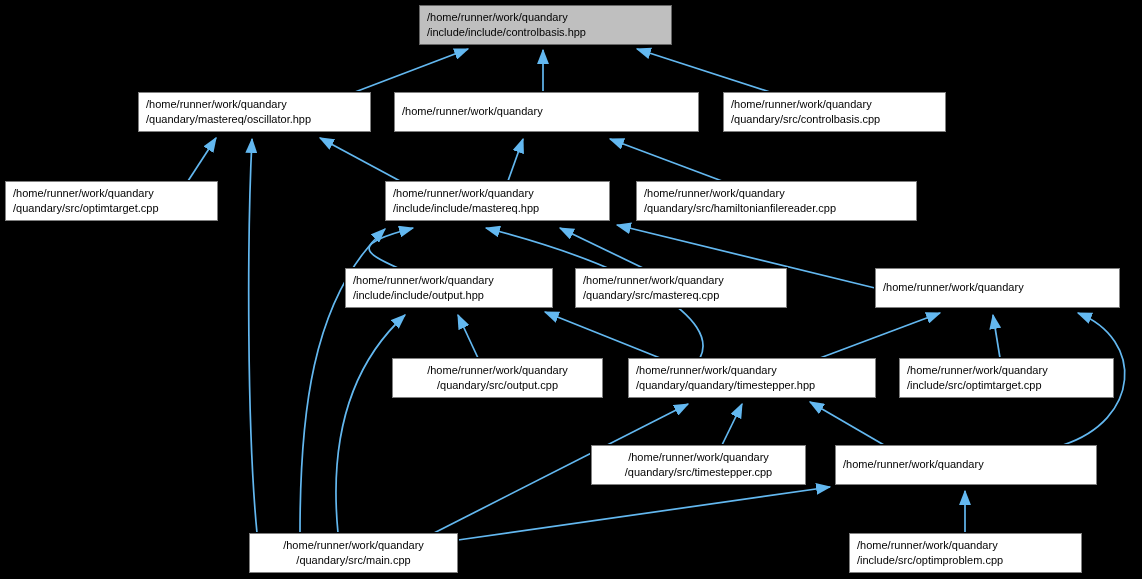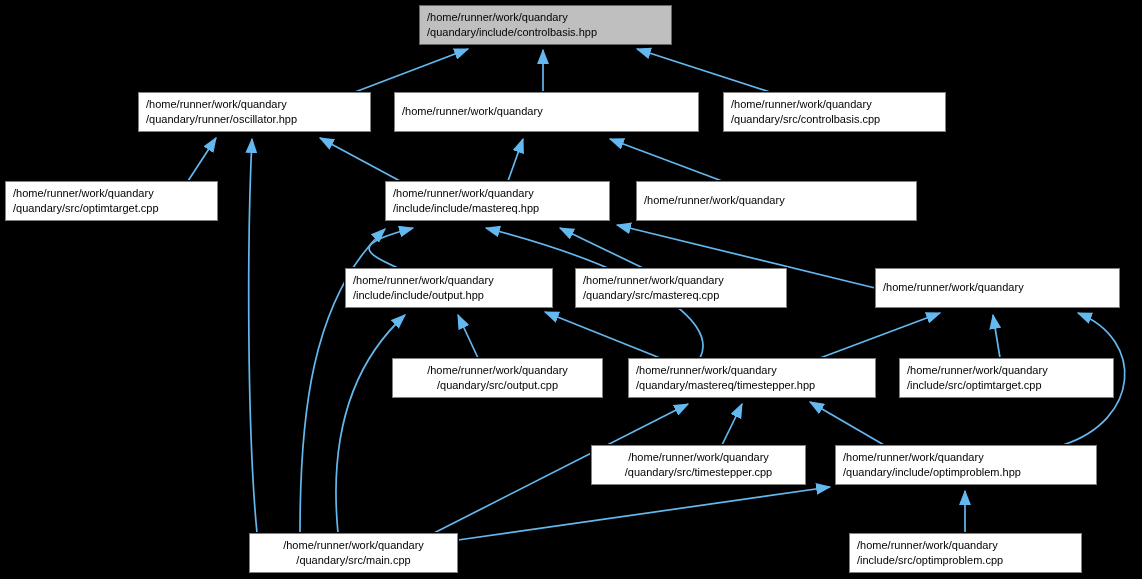--- a/index.html
+++ b/index.html
@@ -92,74 +92,74 @@
         <path d="M 884 445 L 810 402" fill="none" stroke="#63b8f0" stroke-width="1.7" marker-end="url(#arrowhead)"></path>
         <path d="M 434 533 L 688 404" fill="none" stroke="#63b8f0" stroke-width="1.7" marker-end="url(#arrowhead)"></path>
         <path d="M 458 540 L 830 487" fill="none" stroke="#63b8f0" stroke-width="1.7" marker-end="url(#arrowhead)"></path>
         <path d="M 965 533 L 965 491" fill="none" stroke="#63b8f0" stroke-width="1.7" marker-end="url(#arrowhead)"></path>
       </g>
   </svg>
 
   <div id="node-layer">
       <div class="node root" style="left: 419px; top: 5px; width: 253px; height: 40px;">
         <span class="ln">/home/runner/work/quandary</span>
-        <span class="ln">/quandary/include/controlbasis.hpp</span>
+        <span class="ln">/include/include/controlbasis.hpp</span>
       </div>
       <div class="node" style="left: 138px; top: 92px; width: 233px; height: 40px;">
         <span class="ln">/home/runner/work/quandary</span>
-        <span class="ln">/quandary/runner/oscillator.hpp</span>
+        <span class="ln">/quandary/mastereq/oscillator.hpp</span>
       </div>
       <div class="node" style="left: 394px; top: 92px; width: 305px; height: 40px;">
         <span class="ln">/home/runner/work/quandary</span>
       </div>
       <div class="node" style="left: 723px; top: 92px; width: 223px; height: 40px;">
         <span class="ln">/home/runner/work/quandary</span>
         <span class="ln">/quandary/src/controlbasis.cpp</span>
       </div>
       <div class="node" style="left: 5px; top: 181px; width: 213px; height: 40px;">
         <span class="ln">/home/runner/work/quandary</span>
         <span class="ln">/quandary/src/optimtarget.cpp</span>
       </div>
       <div class="node" style="left: 385px; top: 181px; width: 225px; height: 40px;">
         <span class="ln">/home/runner/work/quandary</span>
         <span class="ln">/include/include/mastereq.hpp</span>
       </div>
       <div class="node" style="left: 636px; top: 181px; width: 281px; height: 40px;">
         <span class="ln">/home/runner/work/quandary</span>
+        <span class="ln">/quandary/src/hamiltonianfilereader.cpp</span>
       </div>
       <div class="node" style="left: 345px; top: 268px; width: 208px; height: 40px;">
         <span class="ln">/home/runner/work/quandary</span>
         <span class="ln">/include/include/output.hpp</span>
       </div>
       <div class="node" style="left: 575px; top: 268px; width: 212px; height: 40px;">
         <span class="ln">/home/runner/work/quandary</span>
         <span class="ln">/quandary/src/mastereq.cpp</span>
       </div>
       <div class="node" style="left: 875px; top: 268px; width: 245px; height: 40px;">
         <span class="ln">/home/runner/work/quandary</span>
       </div>
       <div class="node centered" style="left: 392px; top: 358px; width: 211px; height: 40px;">
         <span class="ln">/home/runner/work/quandary</span>
         <span class="ln">/quandary/src/output.cpp</span>
       </div>
       <div class="node" style="left: 628px; top: 358px; width: 248px; height: 40px;">
         <span class="ln">/home/runner/work/quandary</span>
-        <span class="ln">/quandary/mastereq/timestepper.hpp</span>
+        <span class="ln">/quandary/quandary/timestepper.hpp</span>
       </div>
       <div class="node" style="left: 899px; top: 358px; width: 215px; height: 40px;">
         <span class="ln">/home/runner/work/quandary</span>
         <span class="ln">/include/src/optimtarget.cpp</span>
       </div>
       <div class="node centered" style="left: 591px; top: 445px; width: 215px; height: 40px;">
         <span class="ln">/home/runner/work/quandary</span>
         <span class="ln">/quandary/src/timestepper.cpp</span>
       </div>
       <div class="node" style="left: 835px; top: 445px; width: 262px; height: 40px;">
         <span class="ln">/home/runner/work/quandary</span>
-        <span class="ln">/quandary/include/optimproblem.hpp</span>
       </div>
       <div class="node centered" style="left: 249px; top: 533px; width: 209px; height: 40px;">
         <span class="ln">/home/runner/work/quandary</span>
         <span class="ln">/quandary/src/main.cpp</span>
       </div>
       <div class="node" style="left: 849px; top: 533px; width: 233px; height: 40px;">
         <span class="ln">/home/runner/work/quandary</span>
         <span class="ln">/include/src/optimproblem.cpp</span>
       </div>
     </div>

